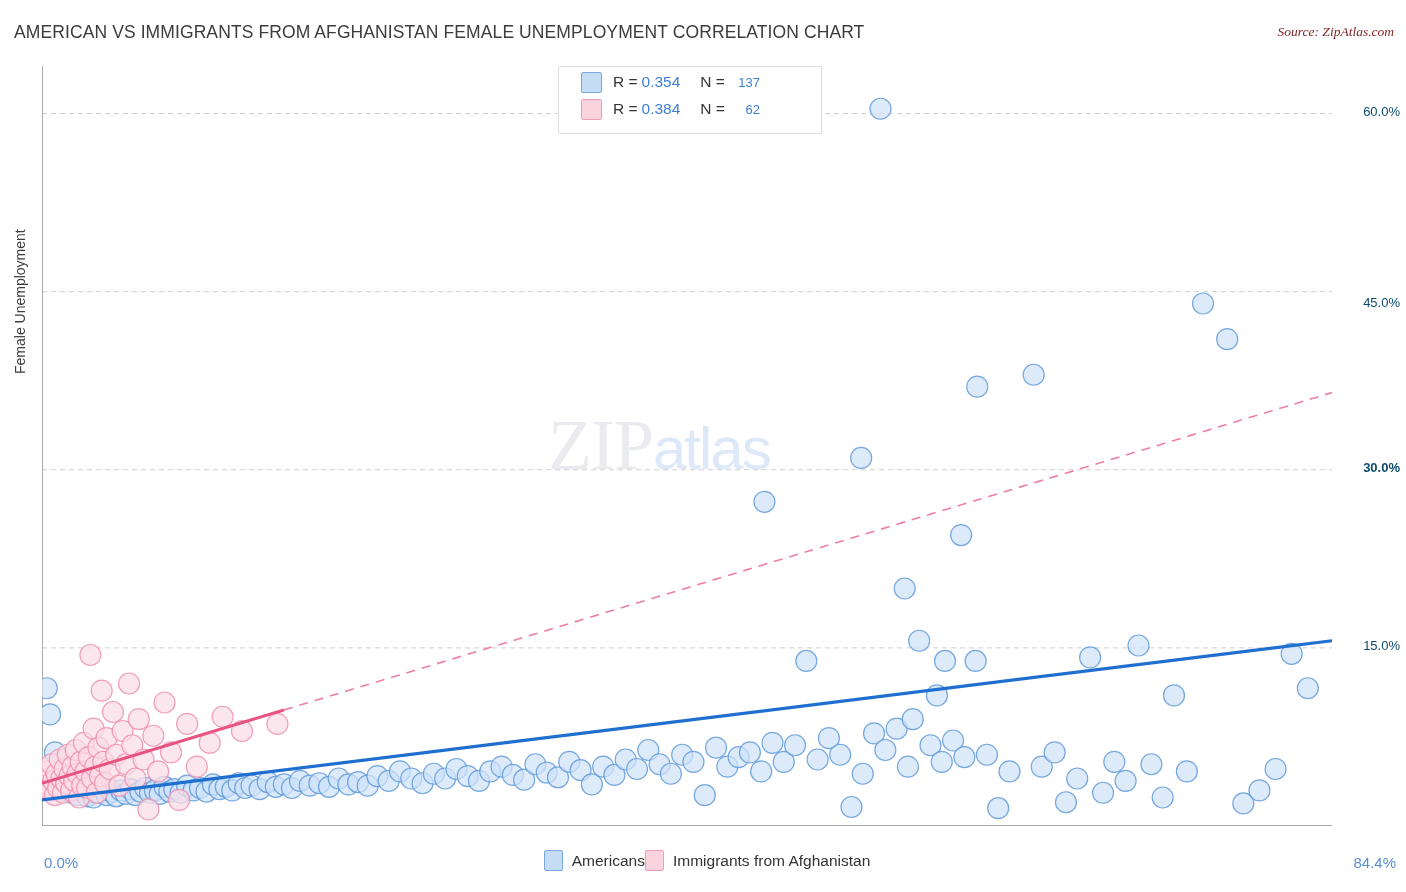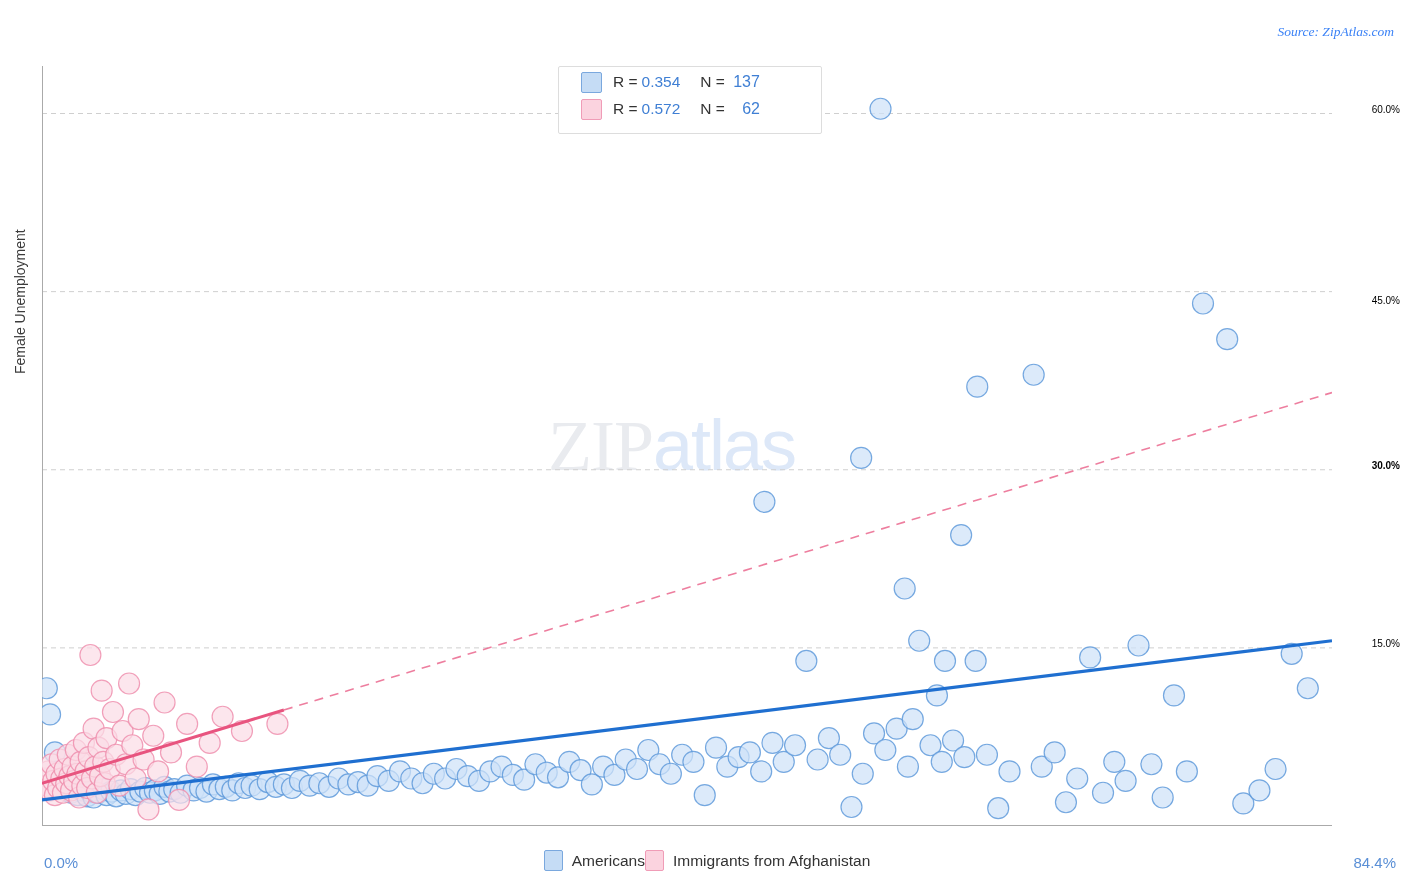--- a/index.html
+++ b/index.html
@@ -1,49 +1,50 @@
 <!DOCTYPE html>
 <html><head>
 <meta charset="utf-8">
 <style>
   html,body{margin:0;padding:0;background:#fff;}
   body{width:1406px;height:892px;font-family:"Liberation Sans",sans-serif;overflow:hidden;position:relative;}
   #chart-root{position:absolute;inset:0;}
   .title{position:absolute;left:14px;top:22px;font-size:17.5px;color:#3c3c3c;letter-spacing:.1px;white-space:nowrap;}
-  .source{position:absolute;right:12px;top:24px;font-size:13.5px;color:#3b82f6;font-style:italic;font-family:"Liberation Serif",serif;white-space:nowrap;text-align:center;}
+  .source{position:absolute;right:12px;top:24px;font-size:13.5px;color:#7f1d1d;font-style:italic;font-family:"Liberation Serif",serif;white-space:nowrap;text-align:center;}
   .ylabel{position:absolute;left:12px;top:352px;width:22px;font-size:14px;color:#3c3c3c;transform-origin:left top;transform:rotate(-90deg) translate(-100%,0);white-space:nowrap;}
   .ylabel span{display:block;}
   .plot{position:absolute;left:42px;top:66px;width:1290px;height:760px;}
   .svgwrap{position:absolute;inset:0;}
-  .ytick{position:absolute;right:6px;font-size:10px;color:#000000;white-space:nowrap;}
+  .ytick{position:absolute;right:6px;font-size:13px;color:#0c4a6e;white-space:nowrap;}
   .xtick{position:absolute;font-size:15px;color:#5a8fd6;white-space:nowrap;top:854px;}
   .xtick.left{left:44px;}
   .xtick.right{right:10px;}
   .legendbox{position:absolute;left:558px;top:66px;width:262px;height:66px;background:#fff;border:1px solid #ddd;border-radius:2px;}
   .legrow{display:flex;align-items:center;height:27px;padding:3px 0 0 22px;box-sizing:border-box;}
   .swatch{width:19px;height:19px;border-radius:2px;margin-right:11px;}
   .sw-blue{background:#c5dcf5;border:1px solid #7aa8de;}
   .sw-pink{background:#fbd3df;border:1px solid #f09cb7;}
   .legtxt{font-size:15.5px;color:#333;}
   .legval{font-size:15.5px;color:#3f7fd4;margin-left:4px;text-align:right;}
   .legn{margin-left:20px;font-size:15.5px;color:#333;}
-  .legnval{font-size:16px;color:#3f7fd4;margin-left:5px;min-width:30px;text-align:right;display:inline-block;}
+  .legnval{font-size:13px;color:#3f7fd4;margin-left:5px;min-width:30px;text-align:right;display:inline-block;}
   .botleg{position:absolute;left:8px;right:0;top:850px;display:flex;justify-content:center;align-items:center;}
   .botitem{display:flex;align-items:center;gap:9px;}
   .botsw{width:17px;height:19px;border-radius:2px;}
   .bottxt{font-size:15.5px;color:#333;}
   .wm{position:absolute;left:548px;top:404px;pointer-events:none;user-select:none;}
   .wm .zip{font-family:"Liberation Serif",serif;font-size:72px;color:#e9ebef;letter-spacing:-1px;}
-  .wm .atl{font-family:"Liberation Sans",sans-serif;font-size:72px;color:#dde8f8;letter-spacing:-2px;}
+  .wm .atl{font-family:"Liberation Sans",sans-serif;font-size:60px;color:#dde8f8;letter-spacing:-2px;}
 </style>
 </head>
 <body>
 
 <div id="chart-root">
 
+  <div class="title">AMERICAN VS IMMIGRANTS FROM AFGHANISTAN FEMALE UNEMPLOYMENT CORRELATION CHART</div>
   <div class="source">Source: ZipAtlas.com</div>
 
   <div class="ylabel">
     <span>Female Unemployment</span>
   </div>
 
   <div class="wm">
     <span class="zip">ZIP</span><span class="atl">atlas</span>
   </div>
 
@@ -299,21 +300,21 @@
     <div class="legrow">
       <span class="swatch sw-blue"></span>
       <span class="legtxt">R =</span>
       <span class="legval">0.354</span>
       <span class="legn">N =</span>
       <span class="legnval">137</span>
     </div>
     <div class="legrow">
       <span class="swatch sw-pink"></span>
       <span class="legtxt">R =</span>
-      <span class="legval">0.572</span>
+      <span class="legval">0.384</span>
       <span class="legn">N =</span>
       <span class="legnval">62</span>
     </div>
   </div>
 
   <div class="botleg">
     <div class="botitem">
       <span class="botsw sw-blue"></span>
       <span class="bottxt">Americans</span>
     </div>

